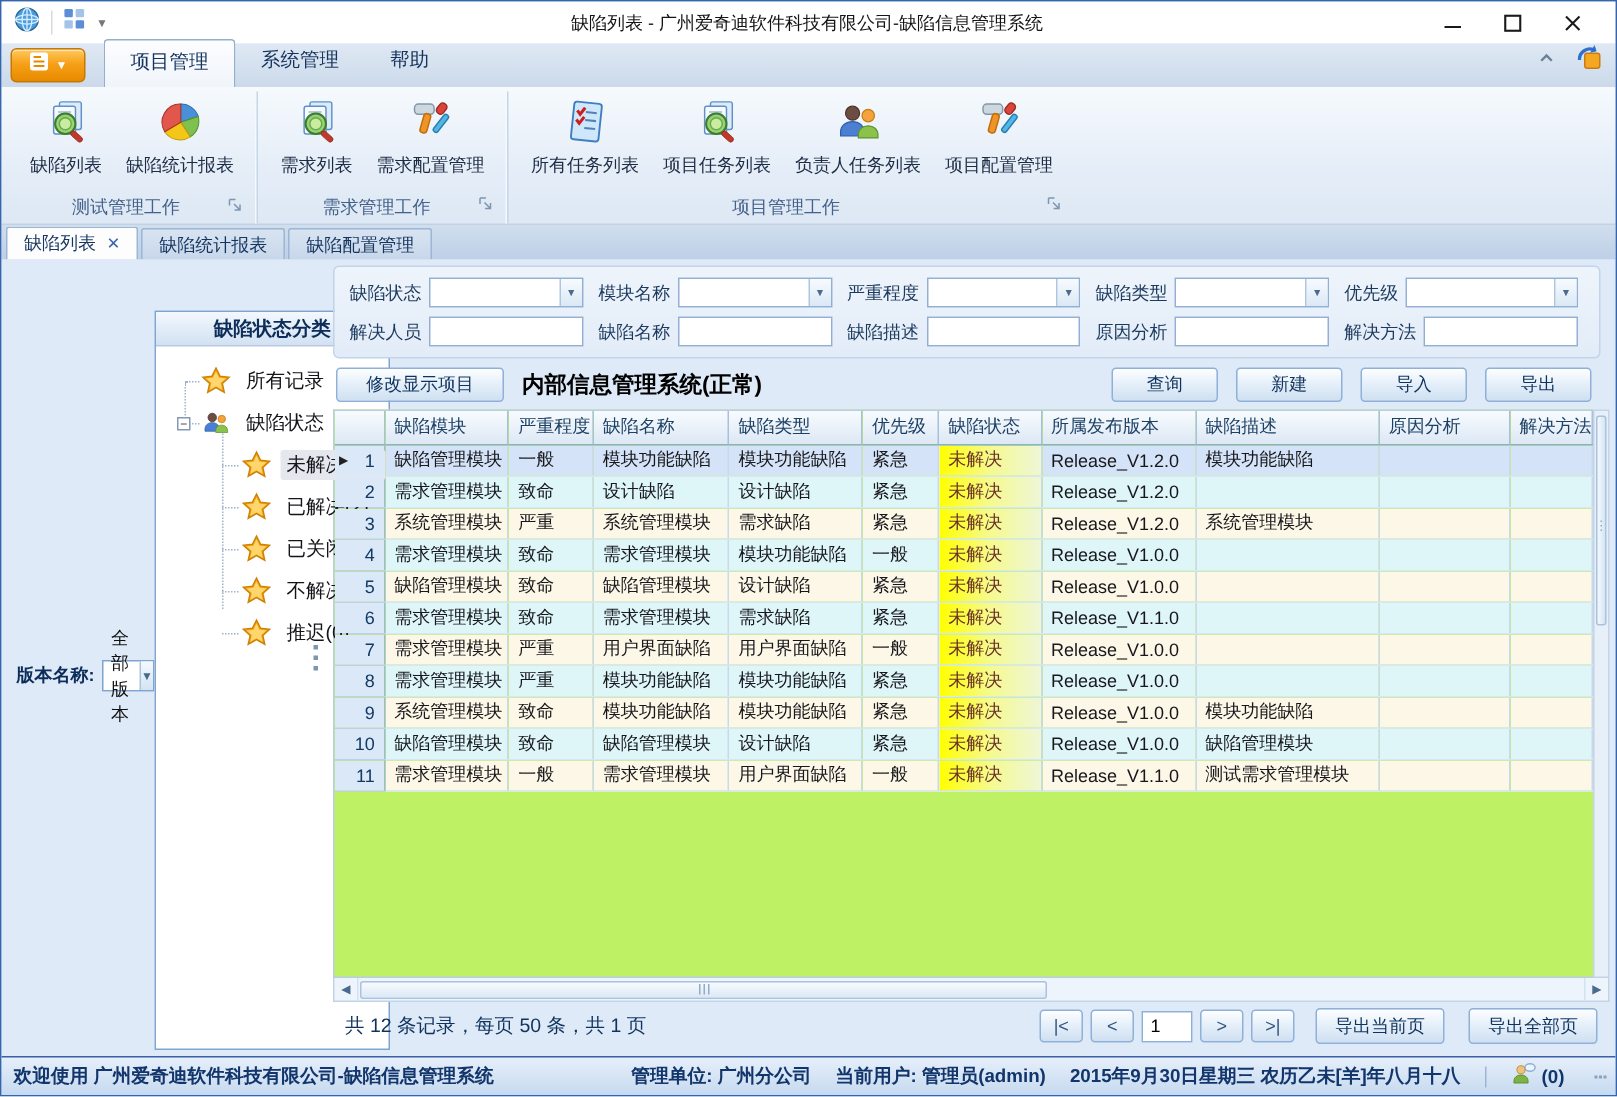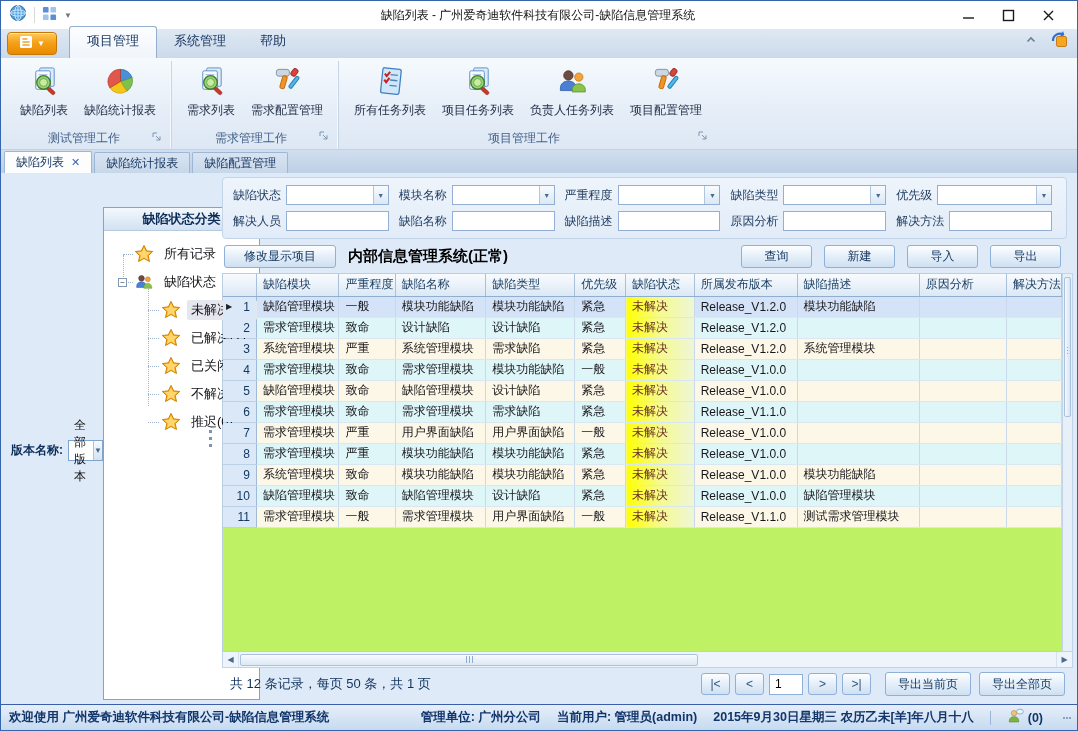--- a/index.html
+++ b/index.html
@@ -107,21 +107,21 @@
   .hscroll { height:16px; flex:none; margin:0 2px 0 6px; background:#eef4fb; border:1px solid #c3d4e8; border-top:none; display:flex; align-items:center; }
   .harrow { width:16px; height:100%; display:flex; align-items:center; justify-content:center; font-size:8px; color:#4a6a8f; border-right:1px solid #d4e2f0; }
   .harrow.right { margin-left:auto; border-right:none; border-left:1px solid #d4e2f0; }
   .hthumb { width:54%; height:12px; margin-left:1px; background:linear-gradient(#f8fbfe,#dbe8f5); border:1px solid #a9c2dd; border-radius:2px; display:flex; align-items:center; justify-content:center; gap:2px; }
   .hthumb i { width:1px; height:7px; background:#90accc; display:block; }
 
   .grid-footer { height:36px; flex:none; display:flex; align-items:center; padding:0 10px 4px 14px; font-size:13px; color:#10335e; }
   .pager { margin-left:auto; display:flex; align-items:center; gap:5px; }
   .pbtn { width:29px; height:22px; background:linear-gradient(#fdfeff,#e6f0fa 45%,#cfe0f1); border:1px solid #8fb0d8; border-radius:3px; font-size:12px; color:#33557f; display:flex; align-items:center; justify-content:center; }
   .pagebox { width:34px; height:21px; border:1px solid #8fb0d8; background:#fff; font-size:12px; text-align:left; padding-left:5px; }
-  .export-btns { display:flex; gap:8px; margin-left:14px; }
+  .export-btns { display:flex; gap:16px; margin-left:14px; }
   .export-btns .btn { min-width:84px; height:24px; }
 
   
   .statusbar { height:26px; flex:none; border-top:1px solid #3a5ea8; background:linear-gradient(#e6effa,#c6daf0); display:flex; align-items:center; padding:0 6px 0 8px; font-size:12.5px; color:#12356b; font-weight:600; }
   .sb-right { margin-left:auto; display:flex; align-items:center; gap:16px; white-space:nowrap; }
   .sb-sep { width:1px; height:14px; background:#9db5d4; }
   .sb-msg { display:flex; align-items:center; gap:4px; }
   .sb-grip { display:flex; align-items:flex-end; gap:1px; margin-left:4px; }
   .sb-grip i { width:2px; height:2px; background:#8aa3c4; display:block; }
 </style>
@@ -170,21 +170,21 @@
   <div class="ribbon-tabs">
     <div class="app-button">
       <span id="appMenuIcon"><svg width="14" height="14" viewBox="0 0 14 14">
             <rect x="1" y="1" width="12" height="12" rx="1.6" fill="#fff"></rect>
             <line x1="3.4" y1="4" x2="8.4" y2="4" stroke="#e88a00" stroke-width="1.2"></line>
             <line x1="3.4" y1="7" x2="10.6" y2="7" stroke="#e88a00" stroke-width="1.2"></line>
             <line x1="3.4" y1="10" x2="10.6" y2="10" stroke="#e88a00" stroke-width="1.2"></line>
           </svg></span>
       <span class="acaret">▼</span>
     </div>
-    <div id="ribbonTabs" style="display:flex;align-items:center;">
+    <div id="ribbonTabs" style="display:flex;align-items:flex-start;">
         <div class="rtab active">项目管理</div>
         <div class="rtab">系统管理</div>
         <div class="rtab">帮助</div>
       </div>
     <div class="ribbon-right">
       <span id="chevronIcon"><svg width="14" height="14" viewBox="0 0 14 14">
             <path d="M3.5 8.5L7 5l3.5 3.5" fill="none" stroke="#6b7f96" stroke-width="1.6"></path>
           </svg></span>
       <span id="helpIcon"><svg width="19" height="19" viewBox="0 0 19 19">
             <rect x="6.5" y="6.5" width="10" height="10" rx="1.6" fill="#f5a623" stroke="#c87d12"></rect>

